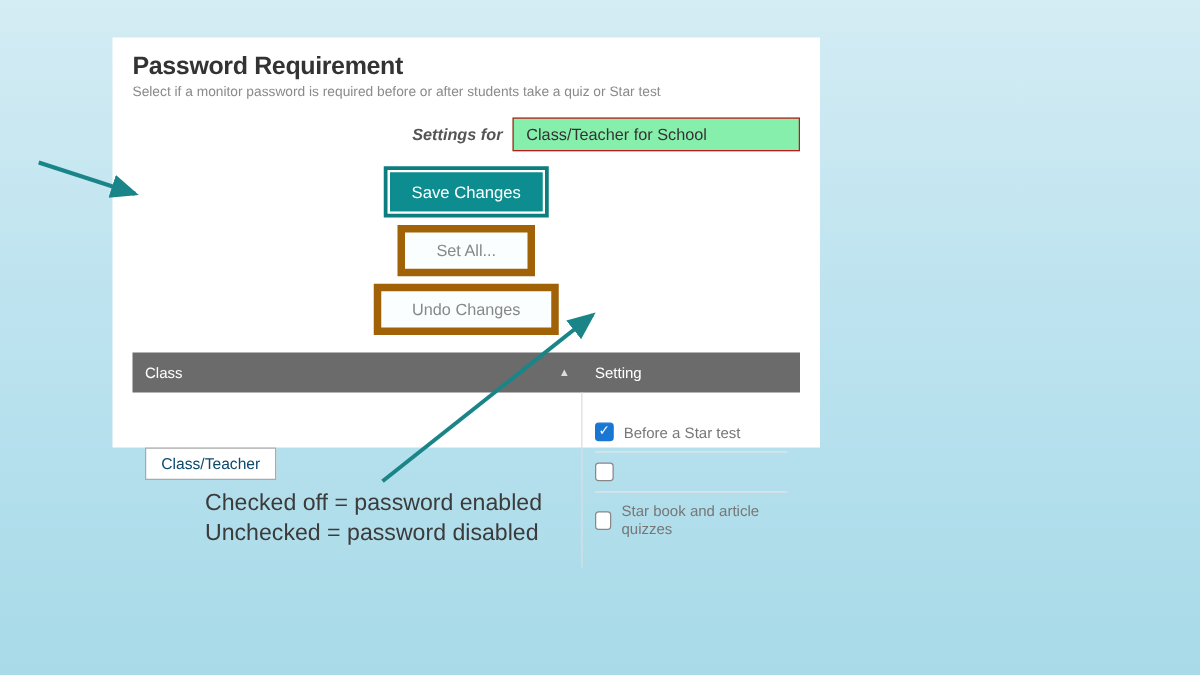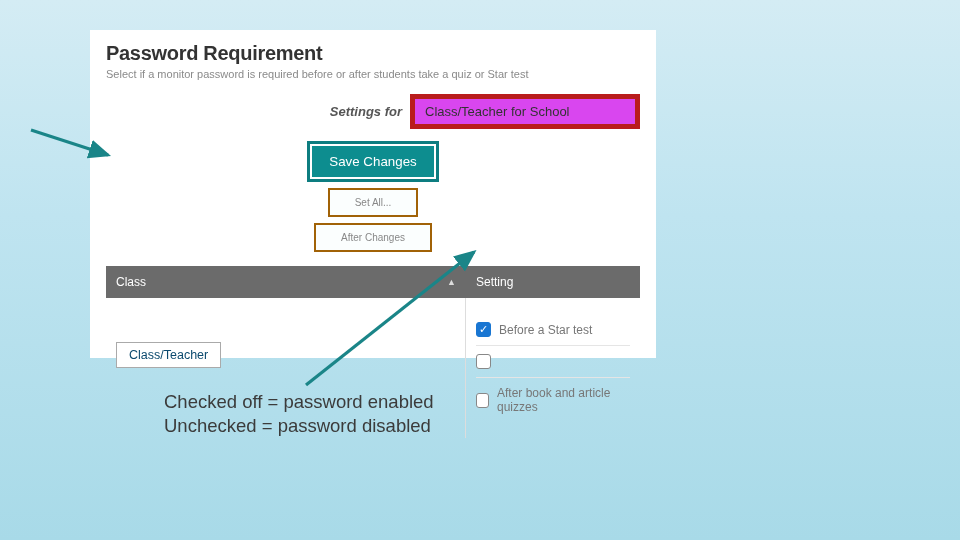--- a/index.html
+++ b/index.html
@@ -39,38 +39,38 @@
       margin-bottom: 12px;
       justify-content: flex-end;
     }
     .settings-label {
       font-size: 13px;
       font-style: italic;
       font-weight: 600;
       color: #555;
     }
     .settings-input {
-      border: 5px solid #b91c1c;
+      border: 1px solid #b91c1c;
       padding: 5px 10px;
       font-size: 13px;
       color: #333;
       width: 230px;
-      background: #d946ef;
+      background: #86efac;
     }
     .btn-row {
       display: flex;
       gap: 6px;
       margin-bottom: 14px;
       align-items: center;
       flex-direction: column;
     }
     .btn {
-      font-size: 10px;
+      font-size: 13px;
       padding: 7px 25px;
-      border: 2px solid #a16207;
+      border: 6px solid #a16207;
       background: #fbfefe;
       color: #888;
       cursor: pointer;
     }
     .btn-primary {
       background: #0d8d8f;
       color: #fff;
       border: 1px solid #0d8d8f;
       padding: 7px 16px;
     }
@@ -175,21 +175,21 @@
   <div class="settings-row">
     <span class="settings-label">Settings for</span>
     <div class="settings-input">Class/Teacher for School</div>
   </div>
 
   <div class="btn-row">
     <span class="highlight-box">
       <button class="btn-primary">Save Changes</button>
     </span>
     <button class="btn">Set All...</button>
-    <button class="btn">After Changes</button>
+    <button class="btn">Undo Changes</button>
   </div>
 
   <div class="tbl-head">
     <div class="th-class">
       <span>Class</span>
       <span class="sort-arrow">▲</span>
     </div>
     <div class="th-setting">Setting</div>
   </div>
 
@@ -200,21 +200,21 @@
     <div class="td-setting">
       <div class="check-row">
         <span class="chk checked">✓</span>
         <span>Before a Star test</span>
       </div>
       <div class="check-row">
         <span class="chk"></span>
       </div>
       <div class="check-row">
         <span class="chk"></span>
-        <span>After book and article quizzes</span>
+        <span>Star book and article quizzes</span>
       </div>
     </div>
   </div>
 </div>
 
 <svg class="arrow-svg" style="left:26px; top:120px;" width="100" height="50">
   <defs>
     <marker id="ah1" markerWidth="8" markerHeight="8" refX="6" refY="3" orient="auto">
       <path d="M0,0 L7,3 L0,6 Z" fill="#1a8588"></path>
     </marker>

